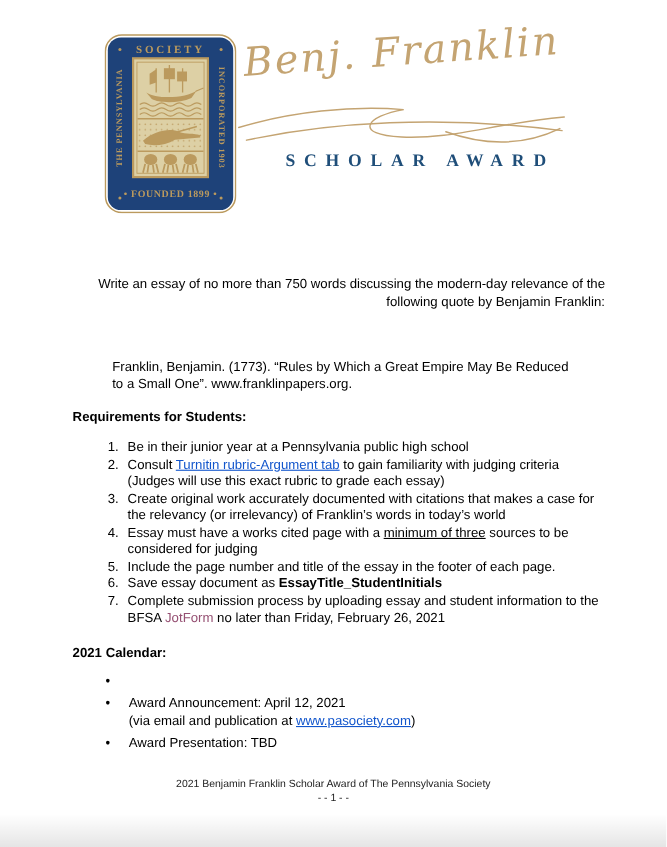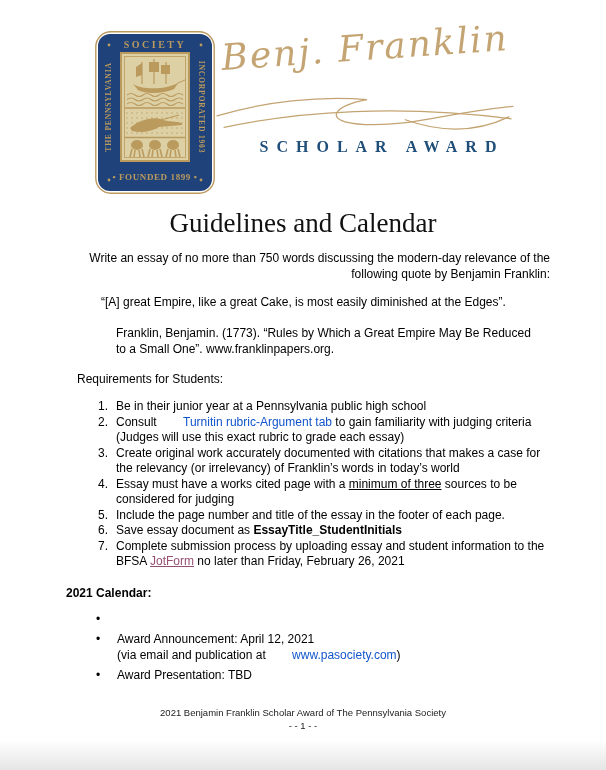--- a/index.html
+++ b/index.html
@@ -24,34 +24,34 @@
     font-family:"Liberation Serif", serif; font-weight:bold; font-size:16px;
     letter-spacing:8px; text-indent:8px; color:var(--award-blue); white-space:nowrap;
   }
   
   .doc-title {
     position:absolute; top:207px; left:0; width:100%; text-align:center;
     font-family:"Liberation Serif", serif; font-size:27px; line-height:32px; color:#111;
   }
   .intro { position:absolute; top:251px; left:64px; width:486px;text-align:right; }
   .quote-text { position:absolute; top:295px; left:101px; width:452px; }
-  .quote-cite { position:absolute; top:326px; left:116px; width:424px; }
-  .req-heading { position:absolute; top:372px; left:77px; font-weight:normal; }
+  .quote-cite { position:absolute; top:326px; left:102px; width:424px; }
+  .req-heading { position:absolute; top:372px; left:66px; font-weight:bold; }
   .req-list { position:absolute; top:399px; left:94px; width:452px; list-style:none; }
   .req-list li { display:flex; gap:8px; }
   .req-list .num { width:14px; text-align:right; flex:0 0 auto; }
   .req-list .txt { flex:1 1 auto; }
   .cal-heading { position:absolute; top:586px; left:66px; font-weight:bold; }
   .cal-list { position:absolute; top:612px; left:96px; width:450px; list-style:none; }
   .cal-list li { display:flex; gap:13px; margin-bottom:4.5px; }
   .cal-list .bullet { width:8px; flex:0 0 auto; }
   .bold { font-weight:bold; }
   .uline { text-decoration:underline; }
-  a.link { color:var(--link-blue); cursor:pointer;margin-left:23px; }
-  a.link-visited { color:var(--link-visited); text-decoration:underline; cursor:pointer; }
+  a.link { color:var(--link-blue); text-decoration:underline; cursor:pointer; }
+  a.link-visited { color:var(--link-visited); cursor:pointer; }
   
   .footer { position:absolute; top:706px; left:0; width:100%; text-align:center;
             font-size:9.5px; line-height:13px; color:#222; }
   .page-bottom-edge {
     position:absolute; left:0; bottom:0; width:100%; height:30px;
     background:linear-gradient(to bottom, rgba(0,0,0,0) 0%, rgba(0,0,0,0.10) 100%);
   }
   .seal text { font-family:"Liberation Serif", serif; font-weight:bold; }
 </style>
 </head>
@@ -126,24 +126,22 @@
     <svg class="flourish" viewBox="0 0 300 50" preserveAspectRatio="none" xmlns="http://www.w3.org/2000/svg">
       <g fill="none" stroke="var(--signature-gold)" stroke-width="1.3" stroke-linecap="round">
         <path d="M3,27 C50,12 105,6 152,10 C118,16 106,34 150,36 C198,38 228,24 297,17"></path>
         <path d="M10,39 C85,22 185,15 295,30"></path>
         <path d="M190,31 C230,46 265,42 293,28"></path>
       </g>
     </svg>
   </div>
   <div class="award">SCHOLAR AWARD</div>
 
-  <div class="doc-title">Guidelines and Calendar</div>
   <div class="intro">Write an essay of no more than 750 words discussing the modern-day relevance of the following quote by Benjamin Franklin:</div>
 
-  <div class="quote-text">“[A] great Empire, like a great Cake, is most easily diminished at the Edges”.</div>
   <div class="quote-cite">Franklin, Benjamin. (1773). “Rules by Which a Great Empire May Be Reduced to a Small One”. www.franklinpapers.org.</div>
 
   <div class="req-heading">Requirements for Students:</div>
   <ol class="req-list">
     <li>
       <span class="num">1.</span>
       <span class="txt">Be in their junior year at a Pennsylvania public high school</span>
     </li>
     <li>
       <span class="num">2.</span>

